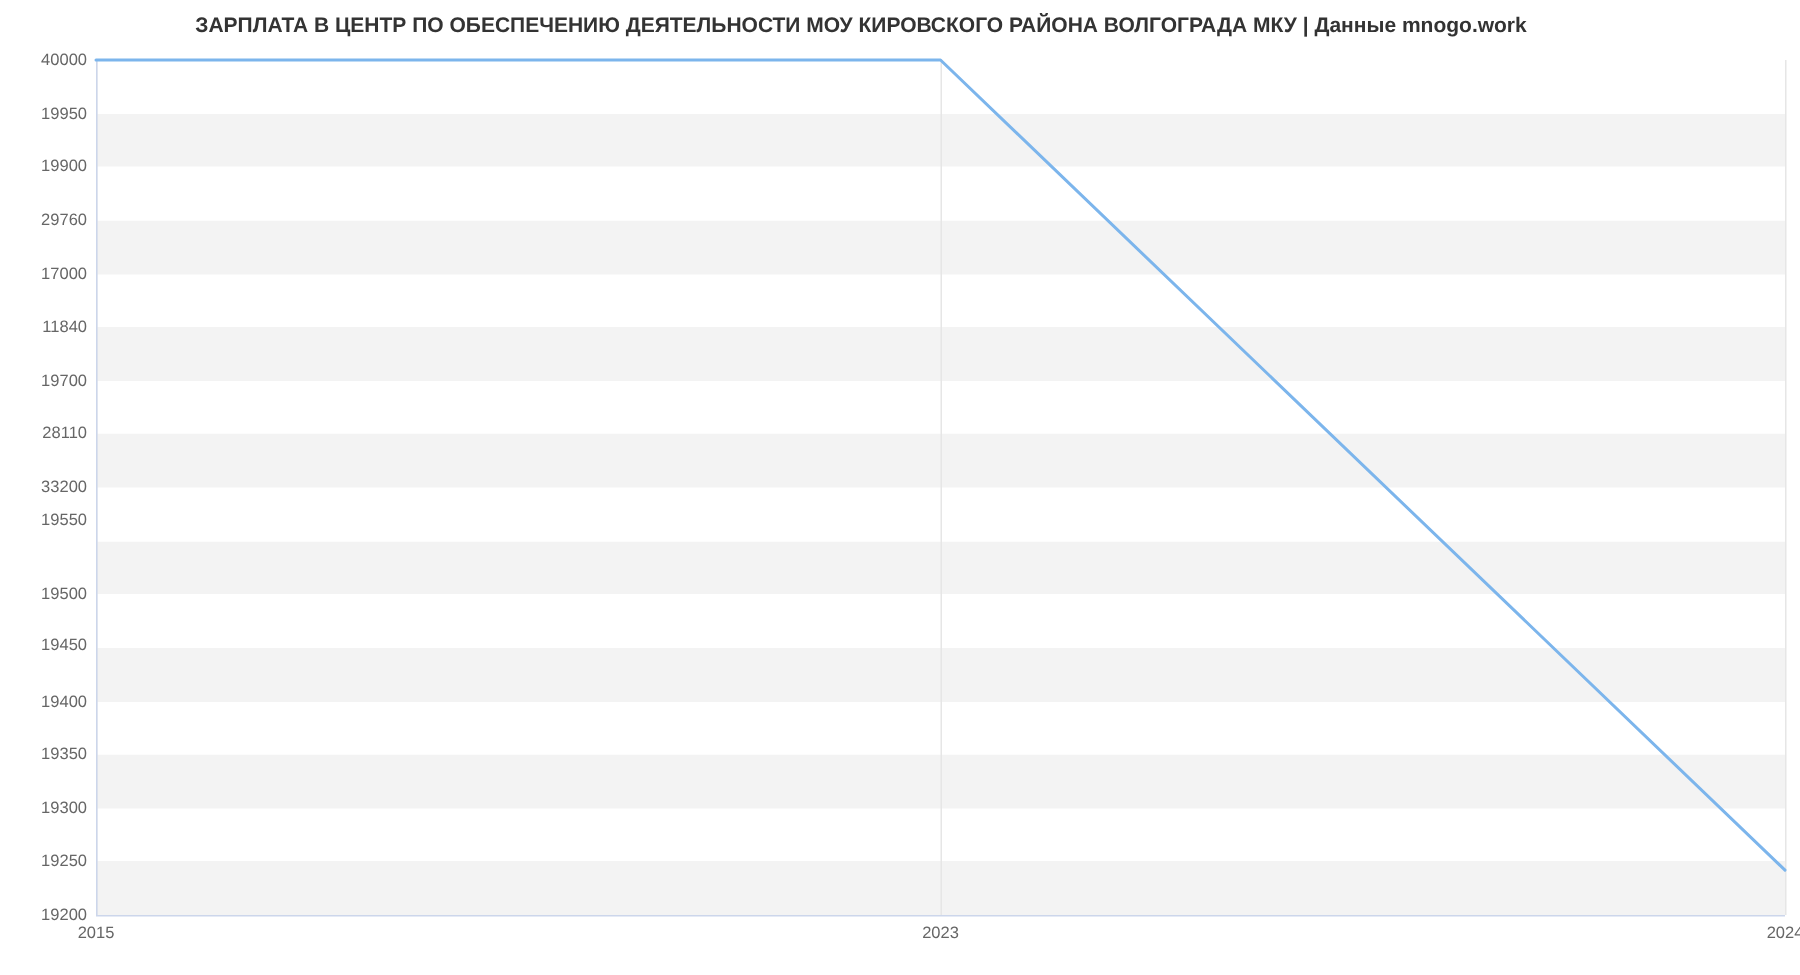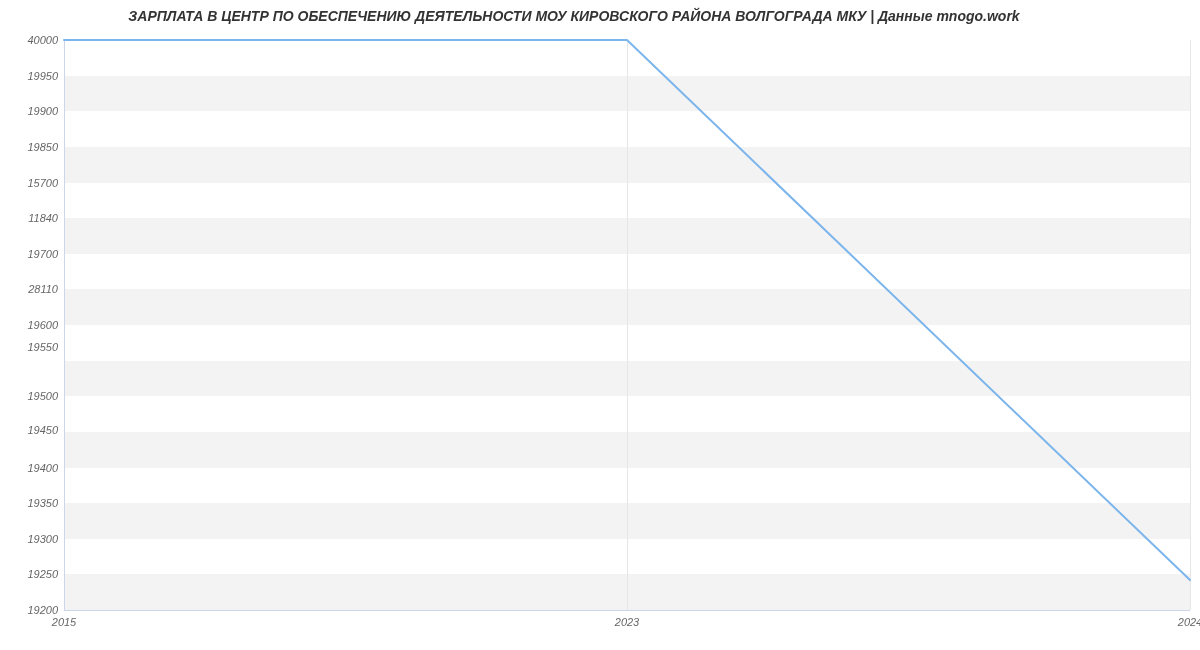--- a/index.html
+++ b/index.html
@@ -9,21 +9,20 @@
     height: 650px;
     background: #ffffff;
     font-family: "Lucida Grande", "Lucida Sans Unicode", Arial, Helvetica, sans-serif;
     font-size: 12px;
     color: #333333;
   }
   .chart-container {
     position: relative;
     width: 1148px;
     height: 650px;
-    font-style: italic;
   }
   .chart-title {
     position: absolute;
     top: 8px;
     left: 0;
     width: 100%;
     text-align: center;
     font-size: 14px;
     font-weight: bold;
     color: #333333;
@@ -97,31 +96,31 @@
       <div class="y-tick-label" style="top: 463.125px;">19350</div>
       <div class="grid-band" style="top: 391.875px; height: 35.625px; background: rgb(243, 243, 243);"></div>
       <div class="y-tick-label" style="top: 427.5px;">19400</div>
       <div class="grid-band" style="top: 356.25px; height: 35.625px; background: rgb(255, 255, 255);"></div>
       <div class="y-tick-label" style="top: 390px;">19450</div>
       <div class="grid-band" style="top: 320.625px; height: 35.625px; background: rgb(243, 243, 243);"></div>
       <div class="y-tick-label" style="top: 356.25px;">19500</div>
       <div class="grid-band" style="top: 285px; height: 35.625px; background: rgb(255, 255, 255);"></div>
       <div class="y-tick-label" style="top: 307px;">19550</div>
       <div class="grid-band" style="top: 249.375px; height: 35.625px; background: rgb(243, 243, 243);"></div>
-      <div class="y-tick-label" style="top: 285px;">19600</div>
+      <div class="y-tick-label" style="top: 285px;">33200</div>
       <div class="grid-band" style="top: 213.75px; height: 35.625px; background: rgb(255, 255, 255);"></div>
       <div class="y-tick-label" style="top: 249.375px;">28110</div>
       <div class="grid-band" style="top: 178.125px; height: 35.625px; background: rgb(243, 243, 243);"></div>
       <div class="y-tick-label" style="top: 213.75px; margin-left: 15px;">19700</div>
       <div class="grid-band" style="top: 142.5px; height: 35.625px; background: rgb(255, 255, 255);"></div>
       <div class="y-tick-label" style="top: 178.125px;">11840</div>
       <div class="grid-band" style="top: 106.875px; height: 35.625px; background: rgb(243, 243, 243);"></div>
-      <div class="y-tick-label" style="top: 142.5px;">15700</div>
+      <div class="y-tick-label" style="top: 142.5px;">17000</div>
       <div class="grid-band" style="top: 71.25px; height: 35.625px; background: rgb(255, 255, 255);"></div>
-      <div class="y-tick-label" style="top: 106.875px;">19850</div>
+      <div class="y-tick-label" style="top: 106.875px;">29760</div>
       <div class="grid-band" style="top: 35.625px; height: 35.625px; background: rgb(243, 243, 243);"></div>
       <div class="y-tick-label" style="top: 71.25px;">19900</div>
       <div class="grid-band" style="top: 0px; height: 35.625px; background: rgb(255, 255, 255);"></div>
       <div class="y-tick-label" style="top: 35.625px; text-align: right;">19950</div>
       <div class="y-tick-label" style="top: 0px;">40000</div>
       <div class="grid-line-x" style="left: 0px;"></div>
       <div class="x-tick-label" style="left: 0px;">2015</div>
       <div class="grid-line-x" style="left: 563px;"></div>
       <div class="x-tick-label" style="left: 563px;">2023</div>
       <div class="grid-line-x" style="left: 1126px;"></div>

